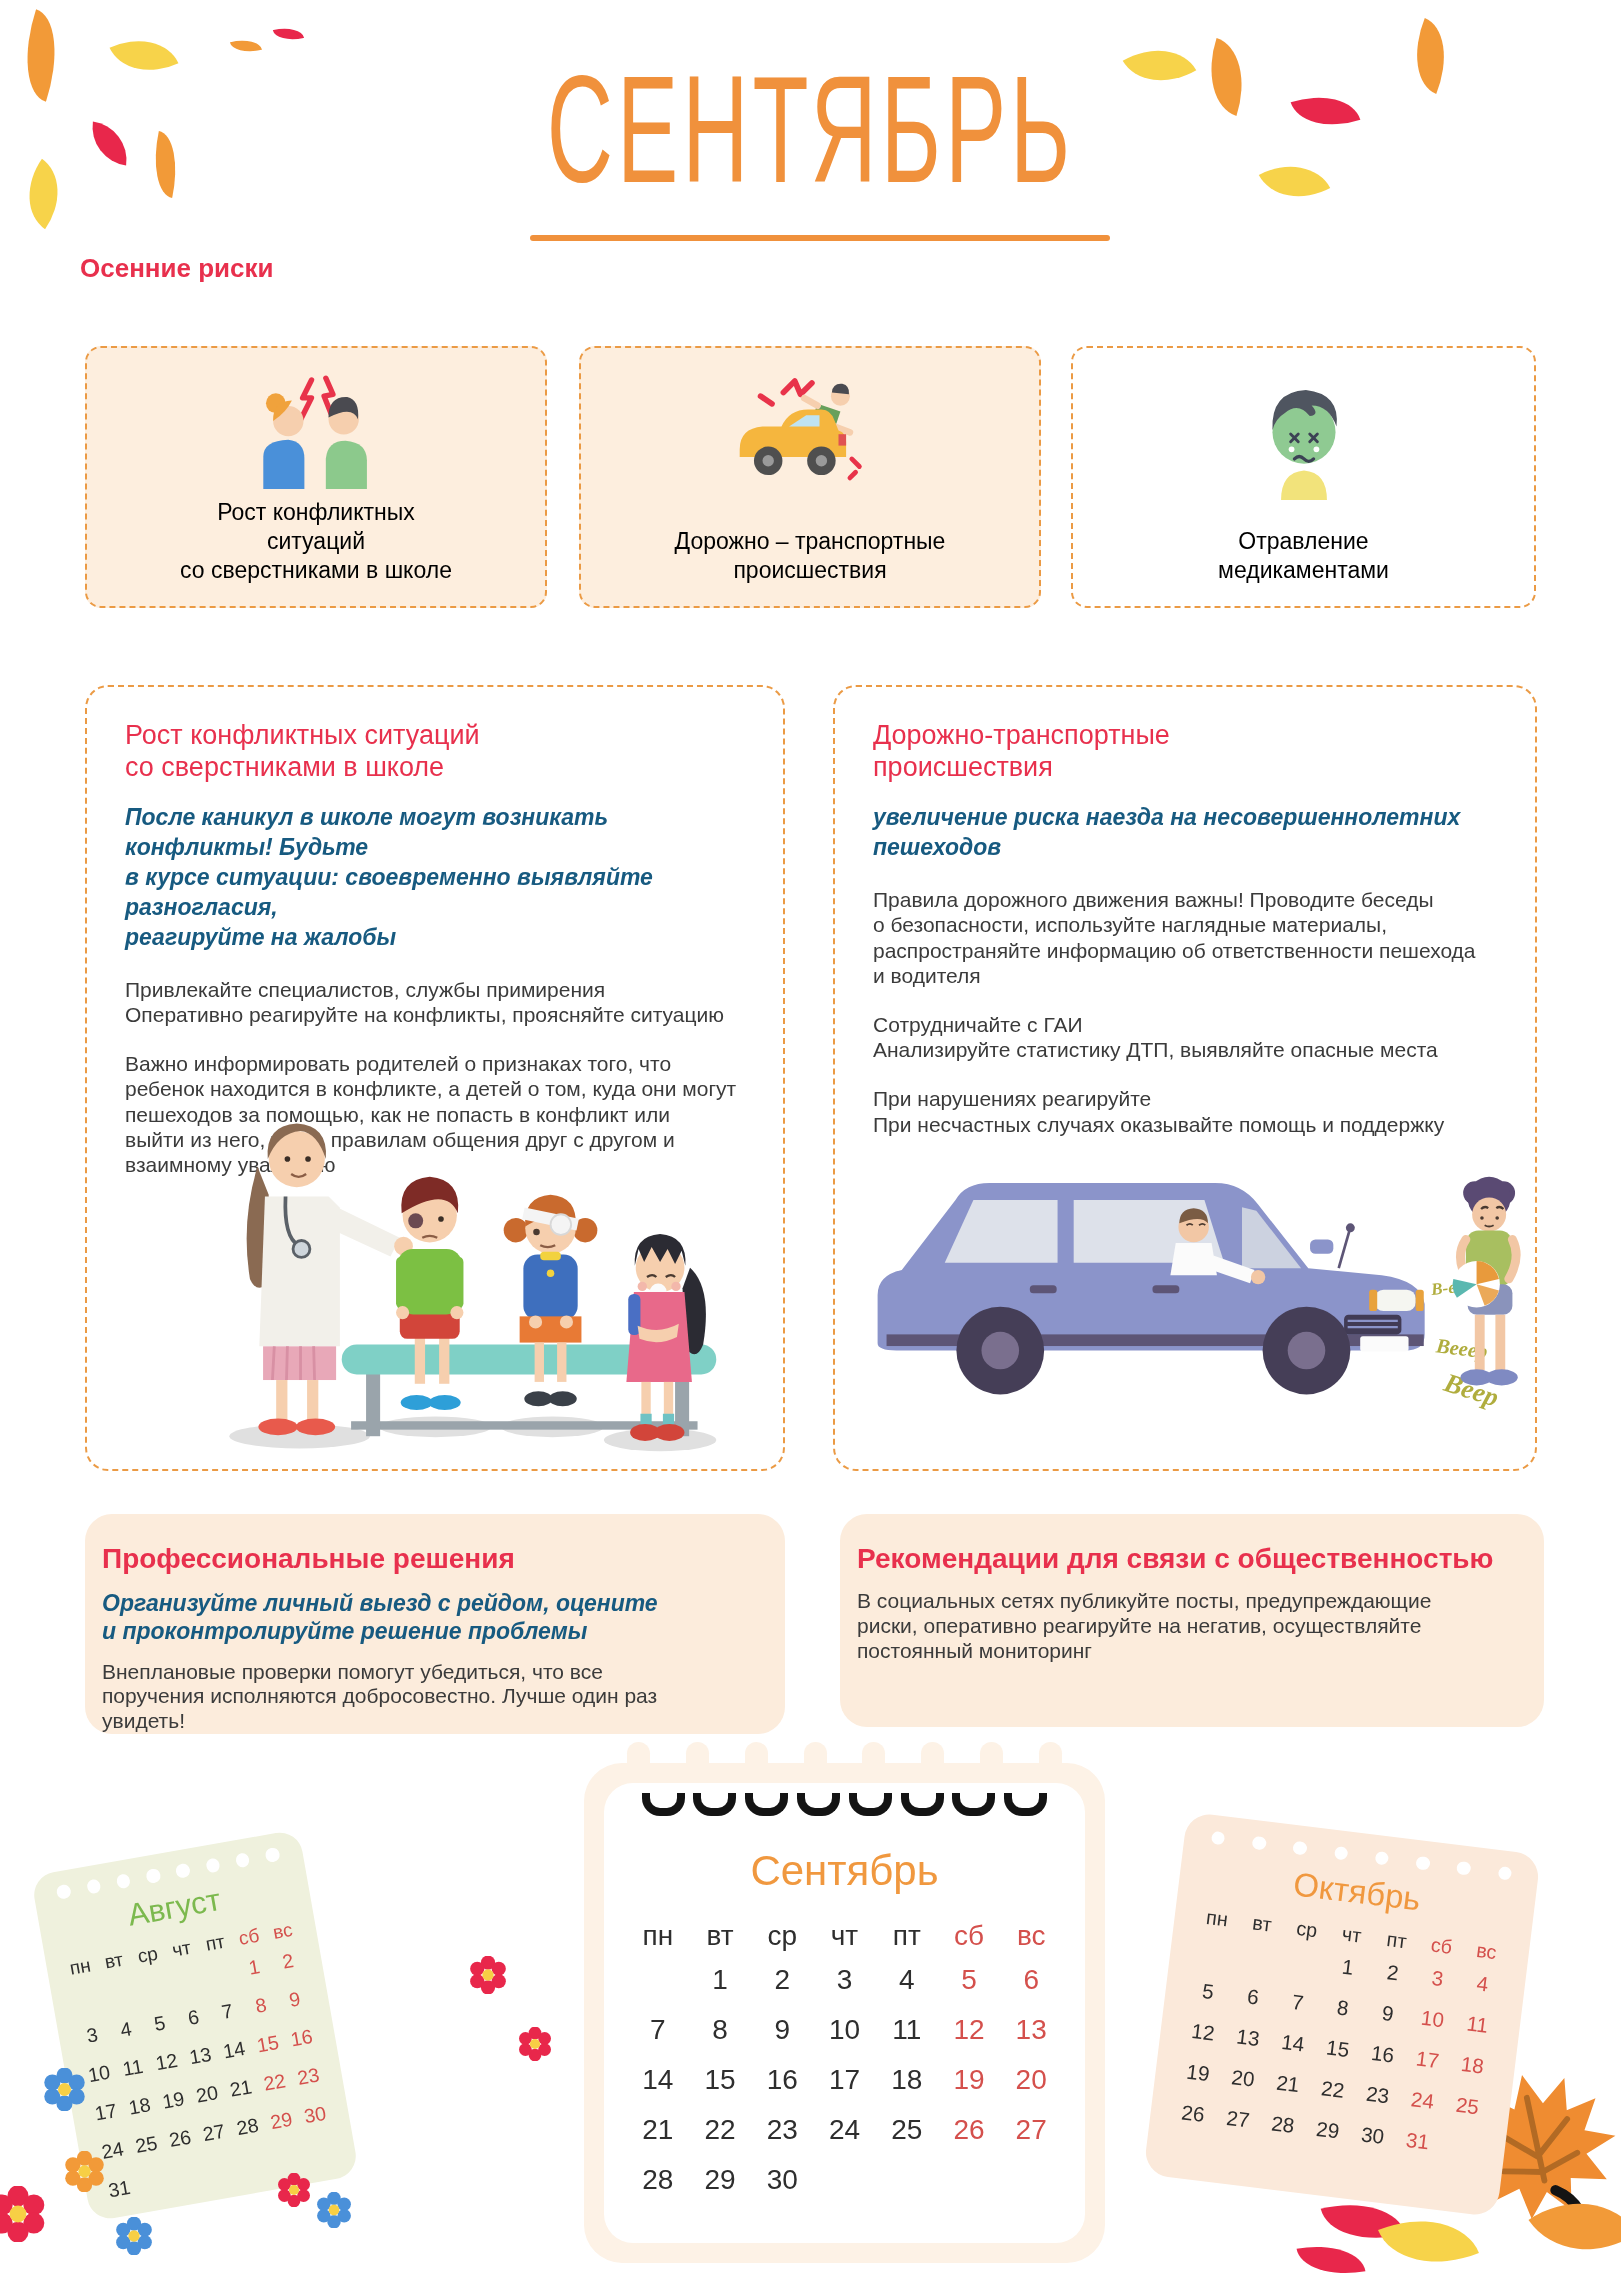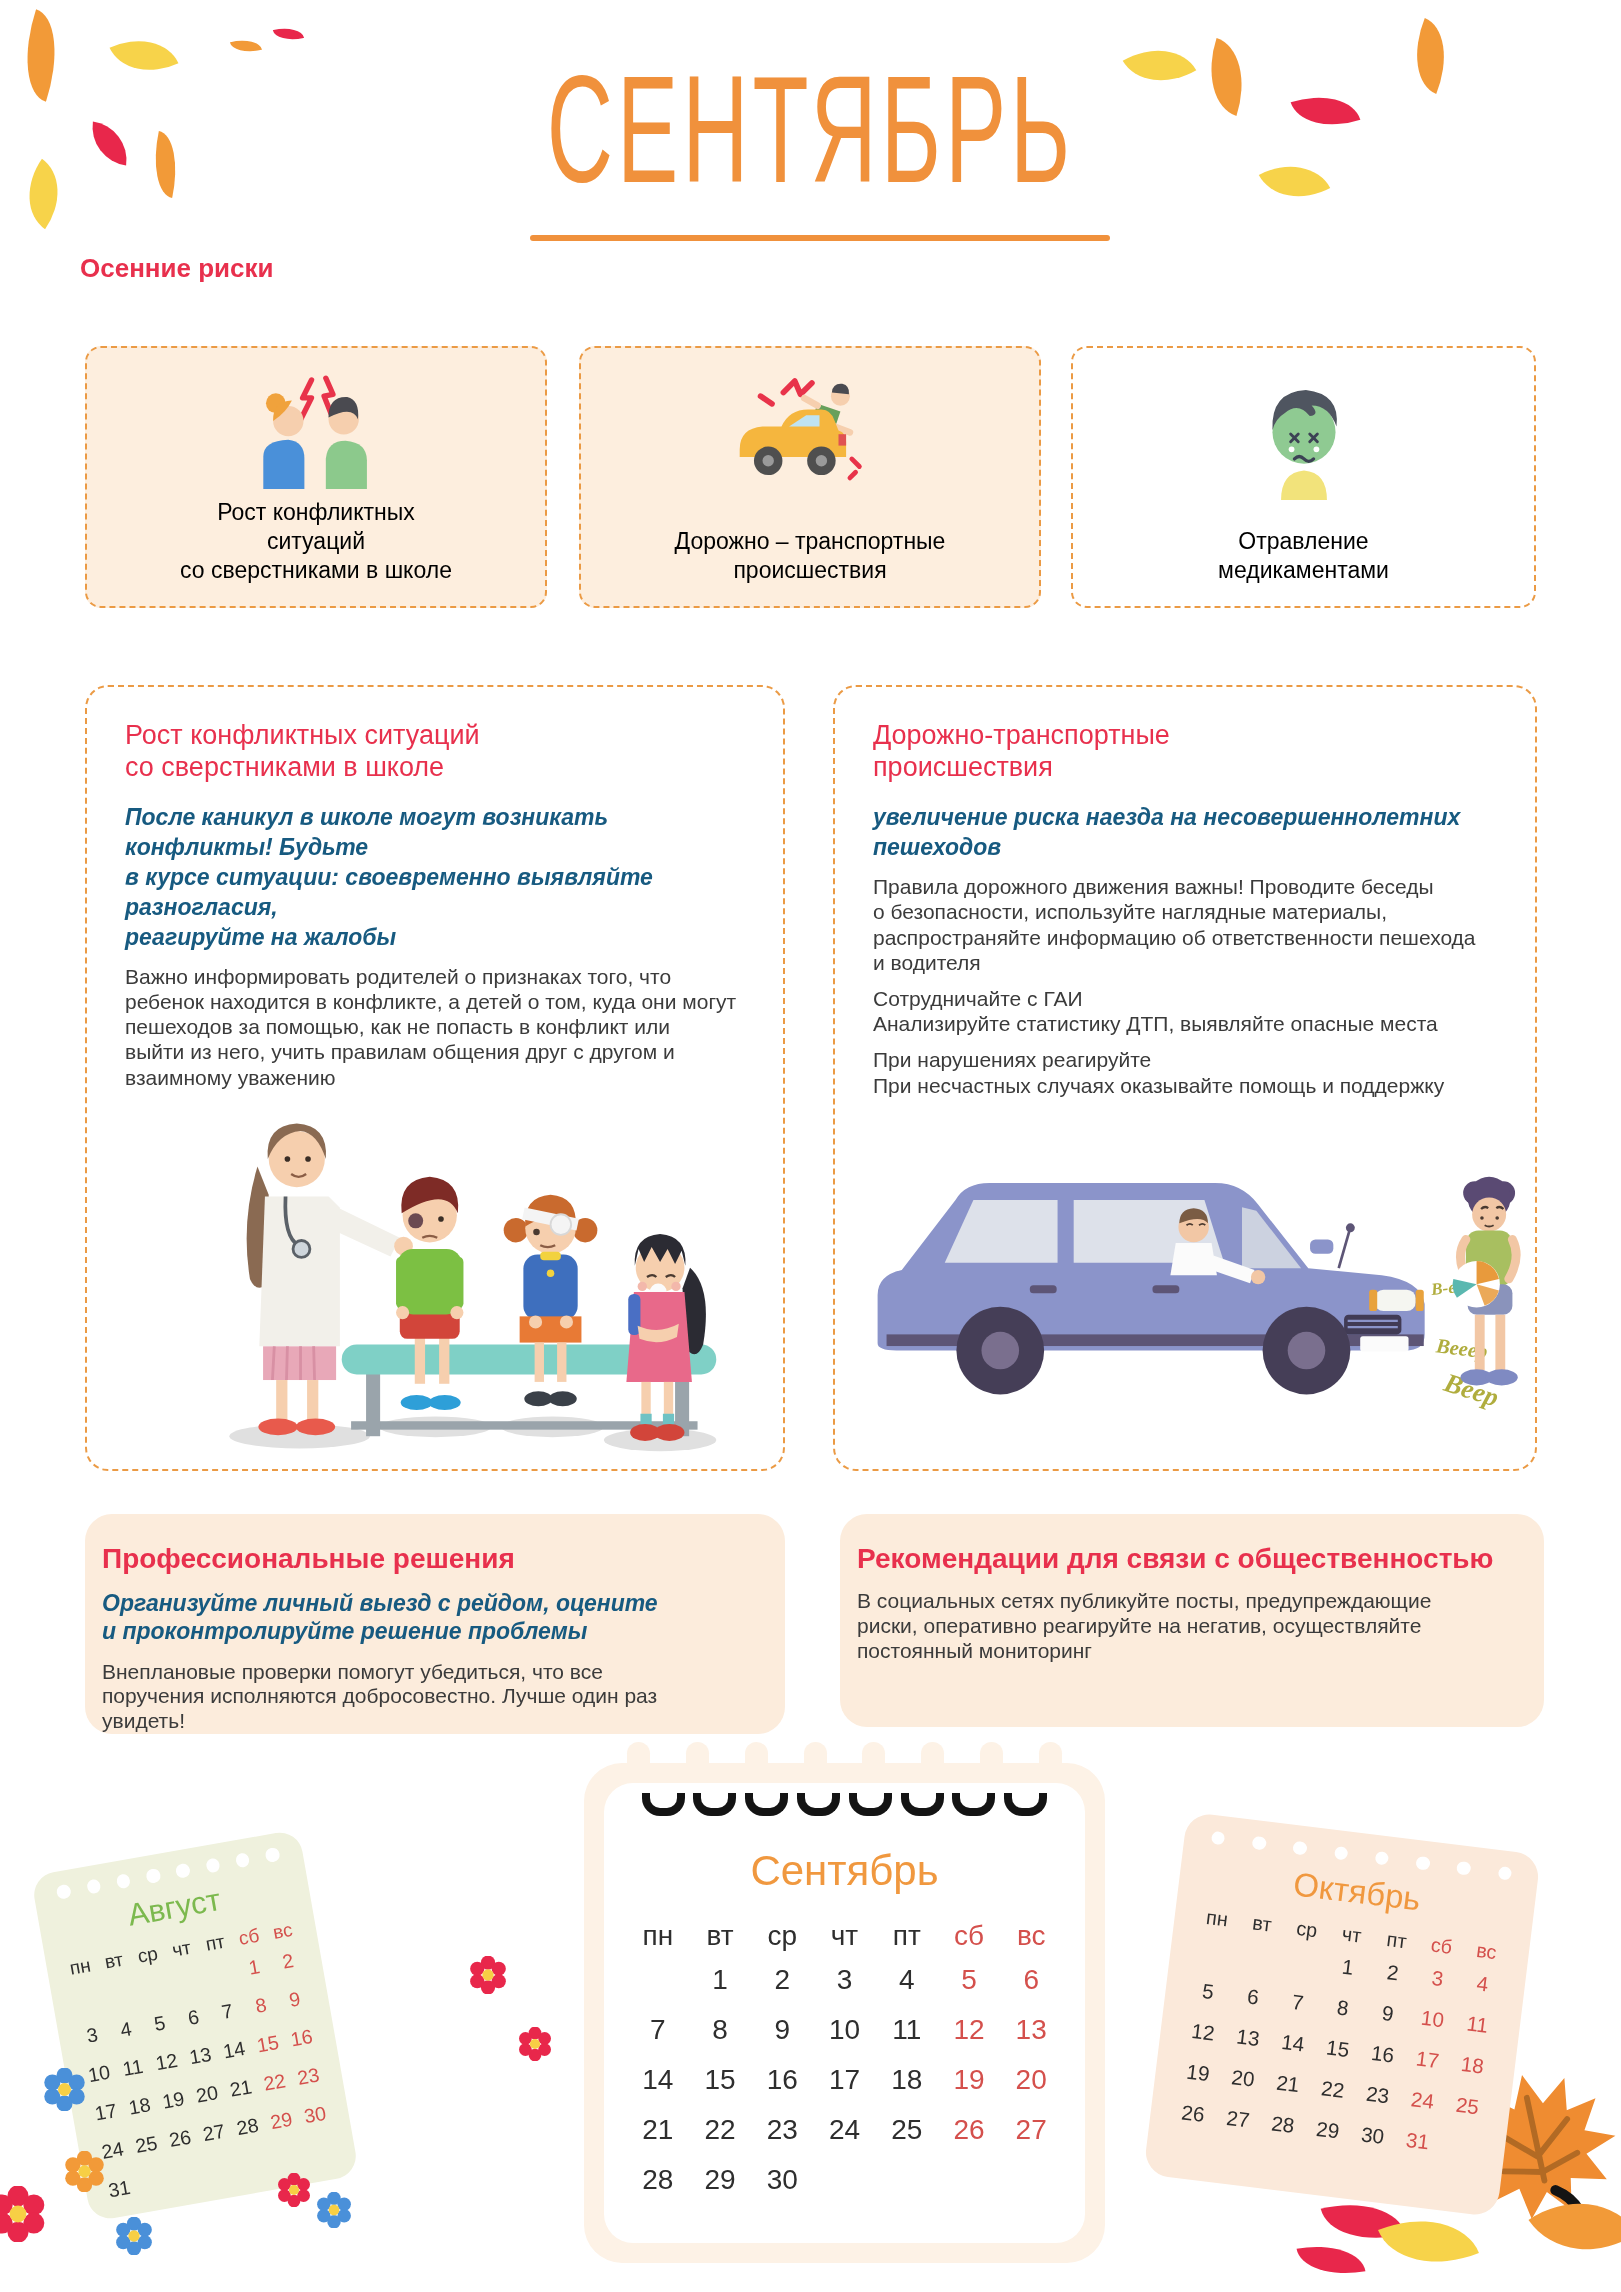--- a/index.html
+++ b/index.html
@@ -28,21 +28,21 @@
               line-height:1.25;white-space:pre-line;}
 
   
   .detail-box{position:absolute;top:685px;height:786px;border:2.7px dashed #eb9a44;border-radius:23px;
               background:#fff;box-sizing:border-box;}
   .detail-left{left:85px;width:700px;}
   .detail-right{left:833px;width:704px;}
   .detail-inner{padding:32px 38px 0 38px;}
   .detail-title{font-size:27px;font-weight:normal;color:#e8304d;line-height:1.2;white-space:pre-line;}
   .detail-lead{margin-top:19.7px;font-size:23px;font-weight:bold;font-style:italic;color:#175a80;line-height:1.3;white-space:pre-line;}
-  .detail-para{margin-top:11px;font-size:21px;color:#3b3b3b;line-height:1.2;white-space:pre-line;}
+  .detail-para{margin-top:24px;font-size:21px;color:#3b3b3b;line-height:1.2;white-space:pre-line;}
   .illus{position:absolute;}
   .illus-clinic{left:30px;bottom:12.5px;}
   .illus-car{left:1.8px;bottom:19.7px;}
 
   
   .solid-box{position:absolute;top:1514px;background:#fcecdc;border-radius:27px;box-sizing:border-box;padding:29px 17px;}
   .solid-left{left:85px;width:700px;height:220px;}
   .solid-right{left:840px;width:704px;height:213px;}
   .solid-title{font-size:28px;font-weight:bold;color:#e8304d;}
   .solid-lead{margin-top:14.3px;font-size:23px;font-weight:bold;font-style:italic;color:#175a80;line-height:1.22;white-space:pre-line;}
@@ -163,20 +163,22 @@
 медикаментами</div>
   </div>
 
   <div class="detail-box detail-left">
     <div class="detail-inner">
       <div class="detail-title">Рост конфликтных ситуаций
 со сверстниками в школе</div>
       <div class="detail-lead">После каникул в школе могут возникать конфликты! Будьте
 в курсе ситуации: своевременно выявляйте разногласия,
 реагируйте на жалобы</div>
+      <div class="detail-para">Привлекайте специалистов, службы примирения
+Оперативно реагируйте на конфликты, проясняйте ситуацию</div>
       <div class="detail-para">Важно информировать родителей о признаках того, что
 ребенок находится в конфликте, а детей о том, куда они могут
 пешеходов за помощью, как не попасть в конфликт или
 выйти из него, учить правилам общения друг с другом и
 взаимному уважению</div>
     </div>
     <svg class="illus illus-clinic" width="618" height="403" viewBox="0 0 660 430">
       <ellipse cx="195" cy="408" rx="75" ry="13" fill="#e0e0e0"></ellipse>
       <ellipse cx="340" cy="398" rx="60" ry="11" fill="#e0e0e0"></ellipse>
       <ellipse cx="465" cy="398" rx="55" ry="11" fill="#e0e0e0"></ellipse>

